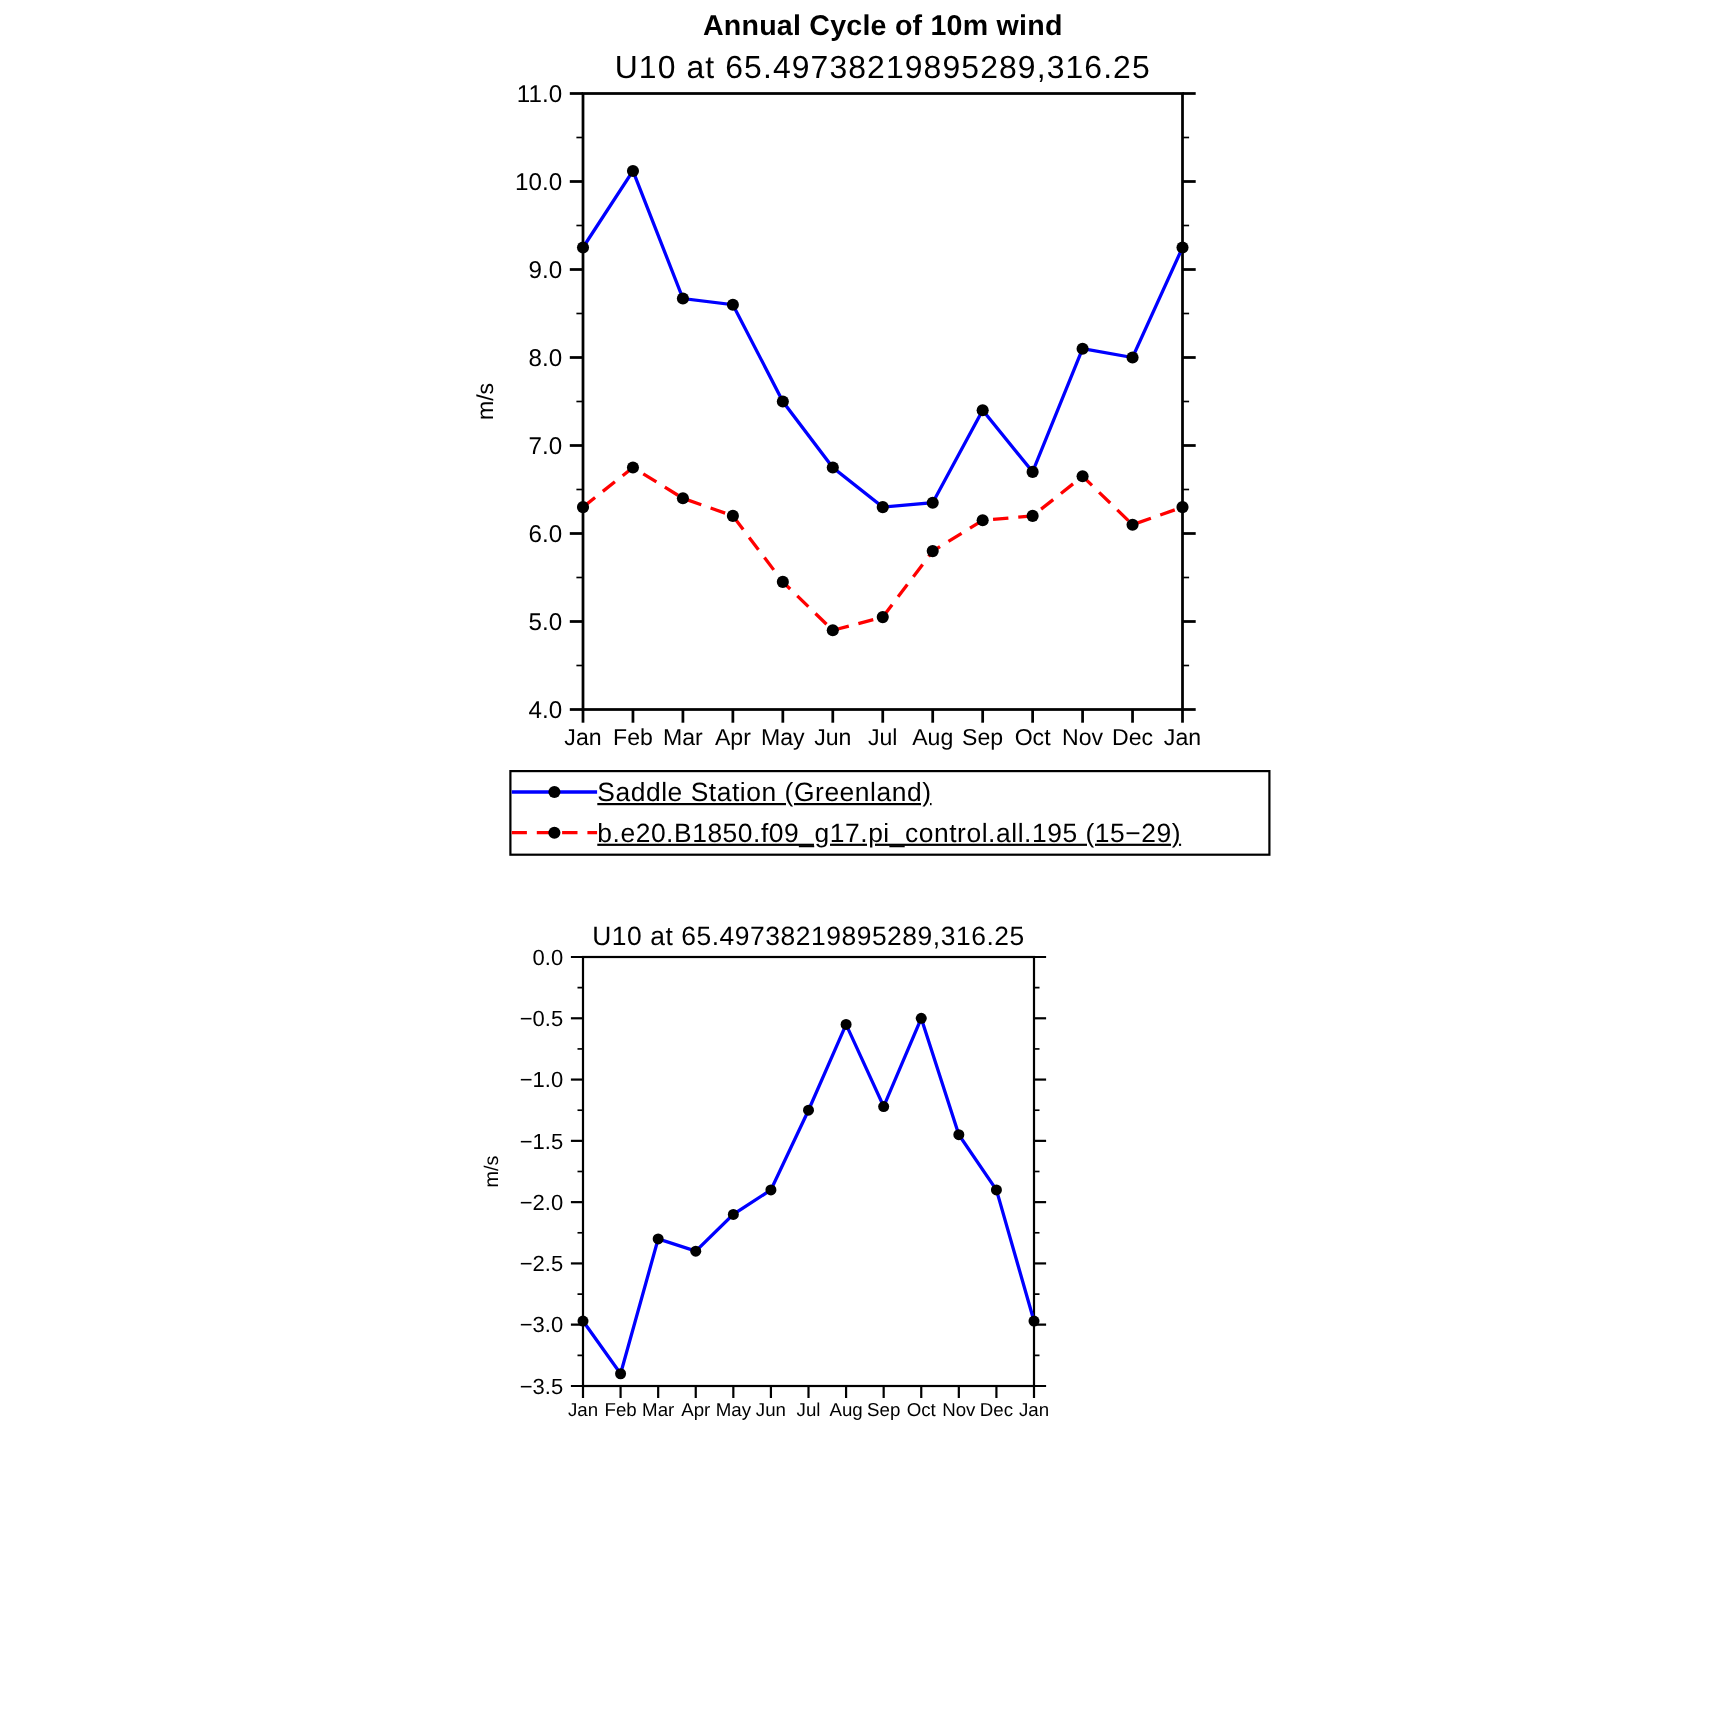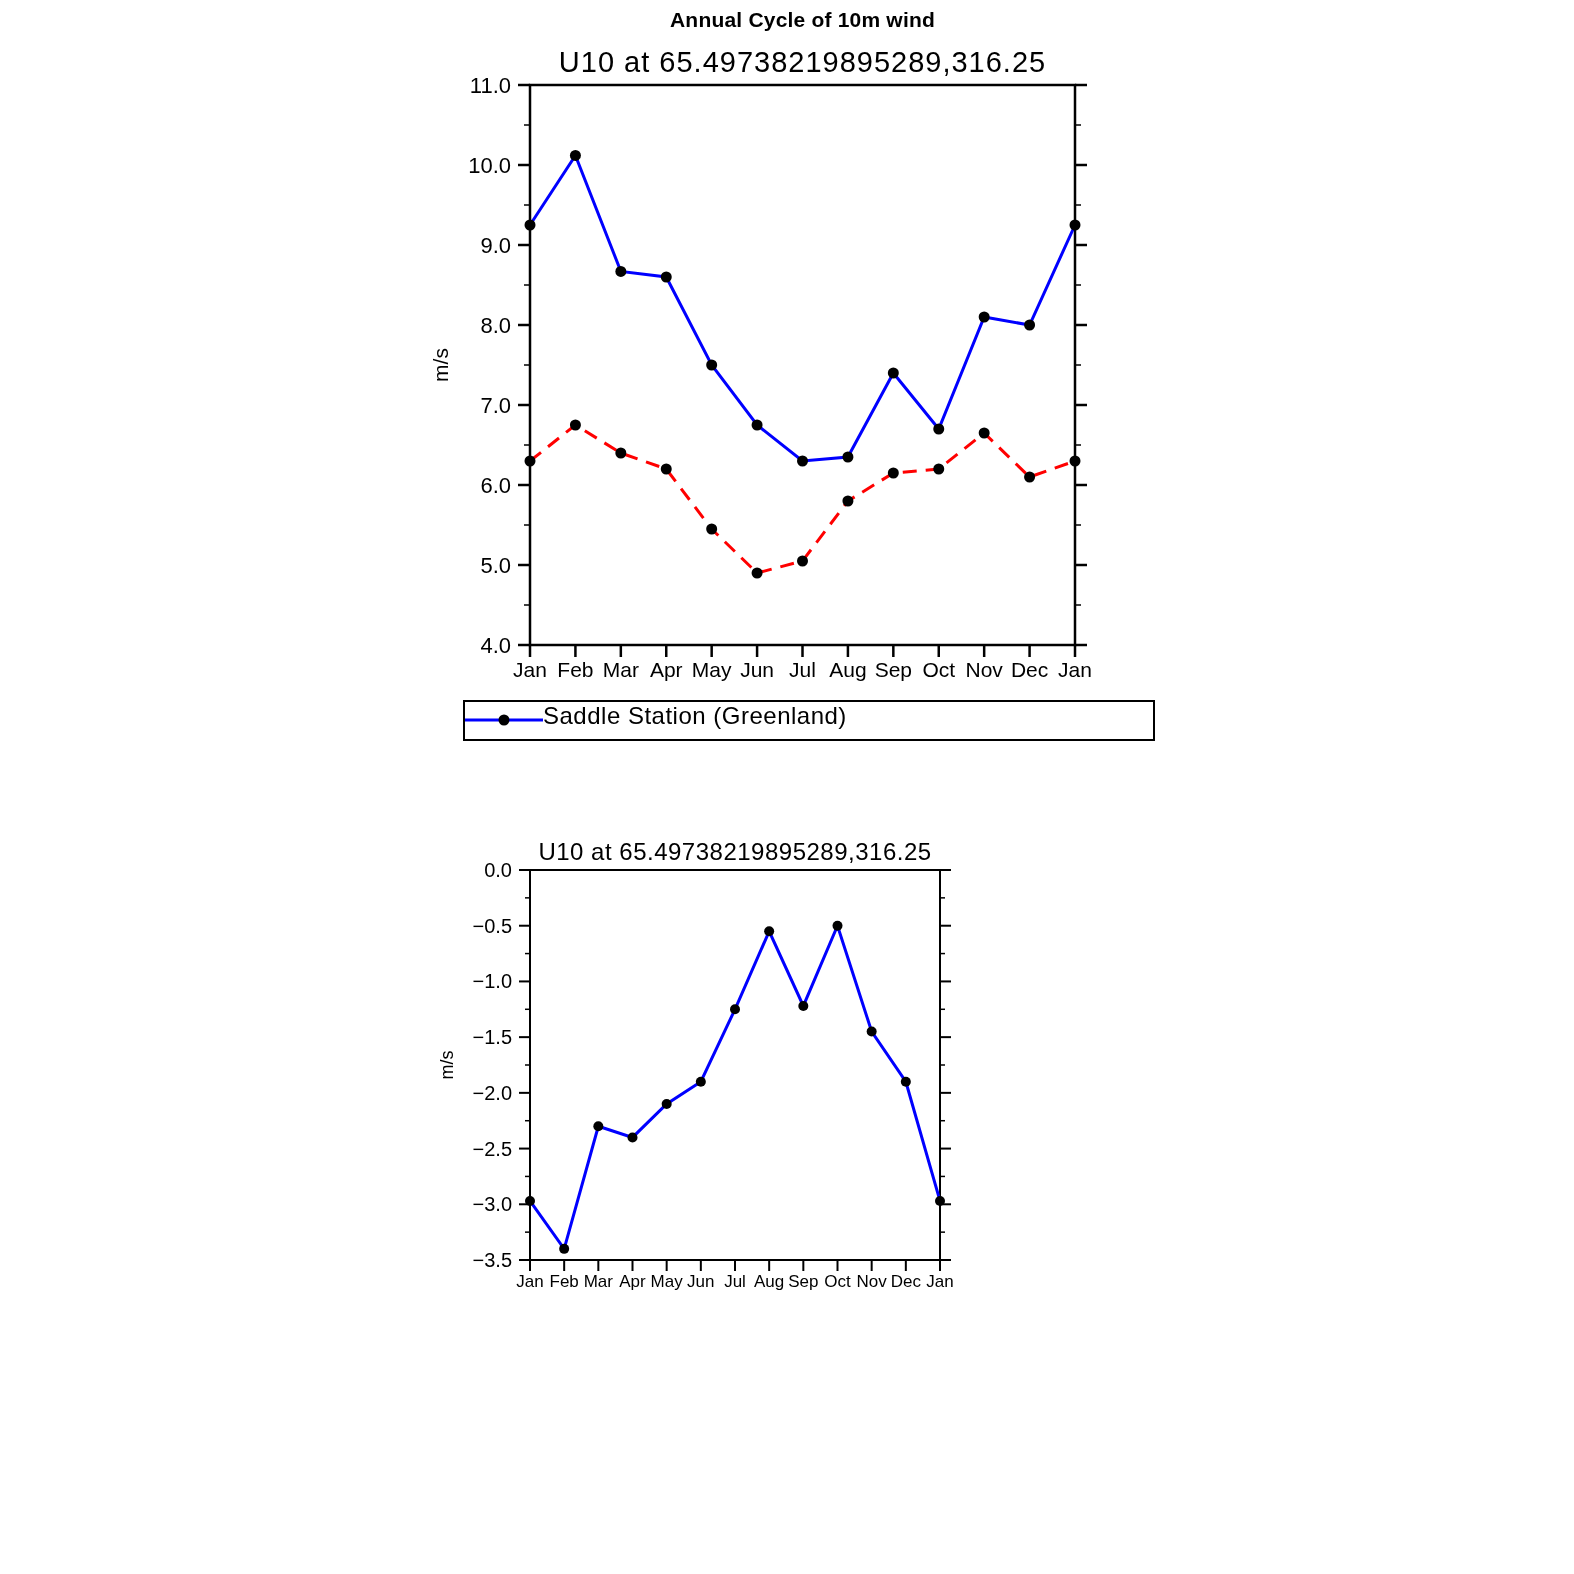--- a/index.html
+++ b/index.html
@@ -7,33 +7,33 @@
     position:relative;
     width:1574px;height:1574px;
     background:#ffffff;
     font-family:"Liberation Sans", sans-serif;
     color:#000;
     overflow:hidden;
   }
   svg text{font-family:"Liberation Sans", sans-serif; fill:#000;}
   .c1-title{
     position:absolute; left:420px; top:8px; width:765px;
-    text-align:center; font-size:21px; font-weight:bold; letter-spacing:0.2px;
+    text-align:center; font-size:26px; font-weight:bold; letter-spacing:0.2px;
   }
   .c1-subtitle{
     position:absolute; left:420px; top:46px; width:765px;
     text-align:center; font-size:29px; font-weight:normal; letter-spacing:1px;
   }
   .c1-svg{position:absolute; left:380px; top:40px;}
   .legend{
     position:absolute; left:463px; top:700px; width:688px;
     border:2.5px solid #000; background:#fff;
   }
   .legend-row{
-    display:flex; height:37px; white-space:nowrap;
+    display:flex; align-items:center; height:37px; white-space:nowrap;text-decoration:underline;
   }
   .legend-sample{flex:0 0 78px;}
   .legend-label{font-size:24px; letter-spacing:0.5px;}
   .c2-title{
     position:absolute; left:355px; top:806px; width:760px;
     text-align:center; font-size:23px; font-weight:bold;
   }
   .c2-subtitle{
     position:absolute; left:355px; top:838px; width:760px;
     text-align:center; font-size:24px; letter-spacing:0.5px;
@@ -151,20 +151,27 @@
     </svg>
 
   <div class="legend">
     <div class="legend-row">
       <svg class="legend-sample" width="78" height="37">
           <line x1="0" y1="18" x2="78" y2="18" stroke="#0000ff" stroke-width="3"></line>
           <circle cx="39" cy="18" r="5.5" fill="#000000"></circle>
         </svg>
       <span class="legend-label">Saddle Station (Greenland)</span>
     </div>
+    <div class="legend-row">
+      <svg class="legend-sample" width="78" height="37">
+          <line x1="0" y1="18" x2="78" y2="18" stroke="#ff0000" stroke-width="3" stroke-dasharray="14 9"></line>
+          <circle cx="39" cy="18" r="5.5" fill="#000000"></circle>
+        </svg>
+      <span class="legend-label">b.e20.B1850.f09_g17.pi_control.all.195 (15−29)</span>
+    </div>
   </div>
 
   <div class="c2-subtitle">U10 at 65.49738219895289,316.25</div>
   <svg id="chart2" class="c2-svg" width="680" height="470">
       <g>
         <rect x="150" y="25" width="410" height="390" fill="none" stroke="#000" stroke-width="2"></rect>
         <line x1="139" y1="25" x2="150" y2="25" stroke="#000" stroke-width="2"></line>
         <line x1="560" y1="25" x2="571" y2="25" stroke="#000" stroke-width="2"></line>
         <line x1="139" y1="80.71428571428571" x2="150" y2="80.71428571428571" stroke="#000" stroke-width="2"></line>
         <line x1="560" y1="80.71428571428571" x2="571" y2="80.71428571428571" stroke="#000" stroke-width="2"></line>

